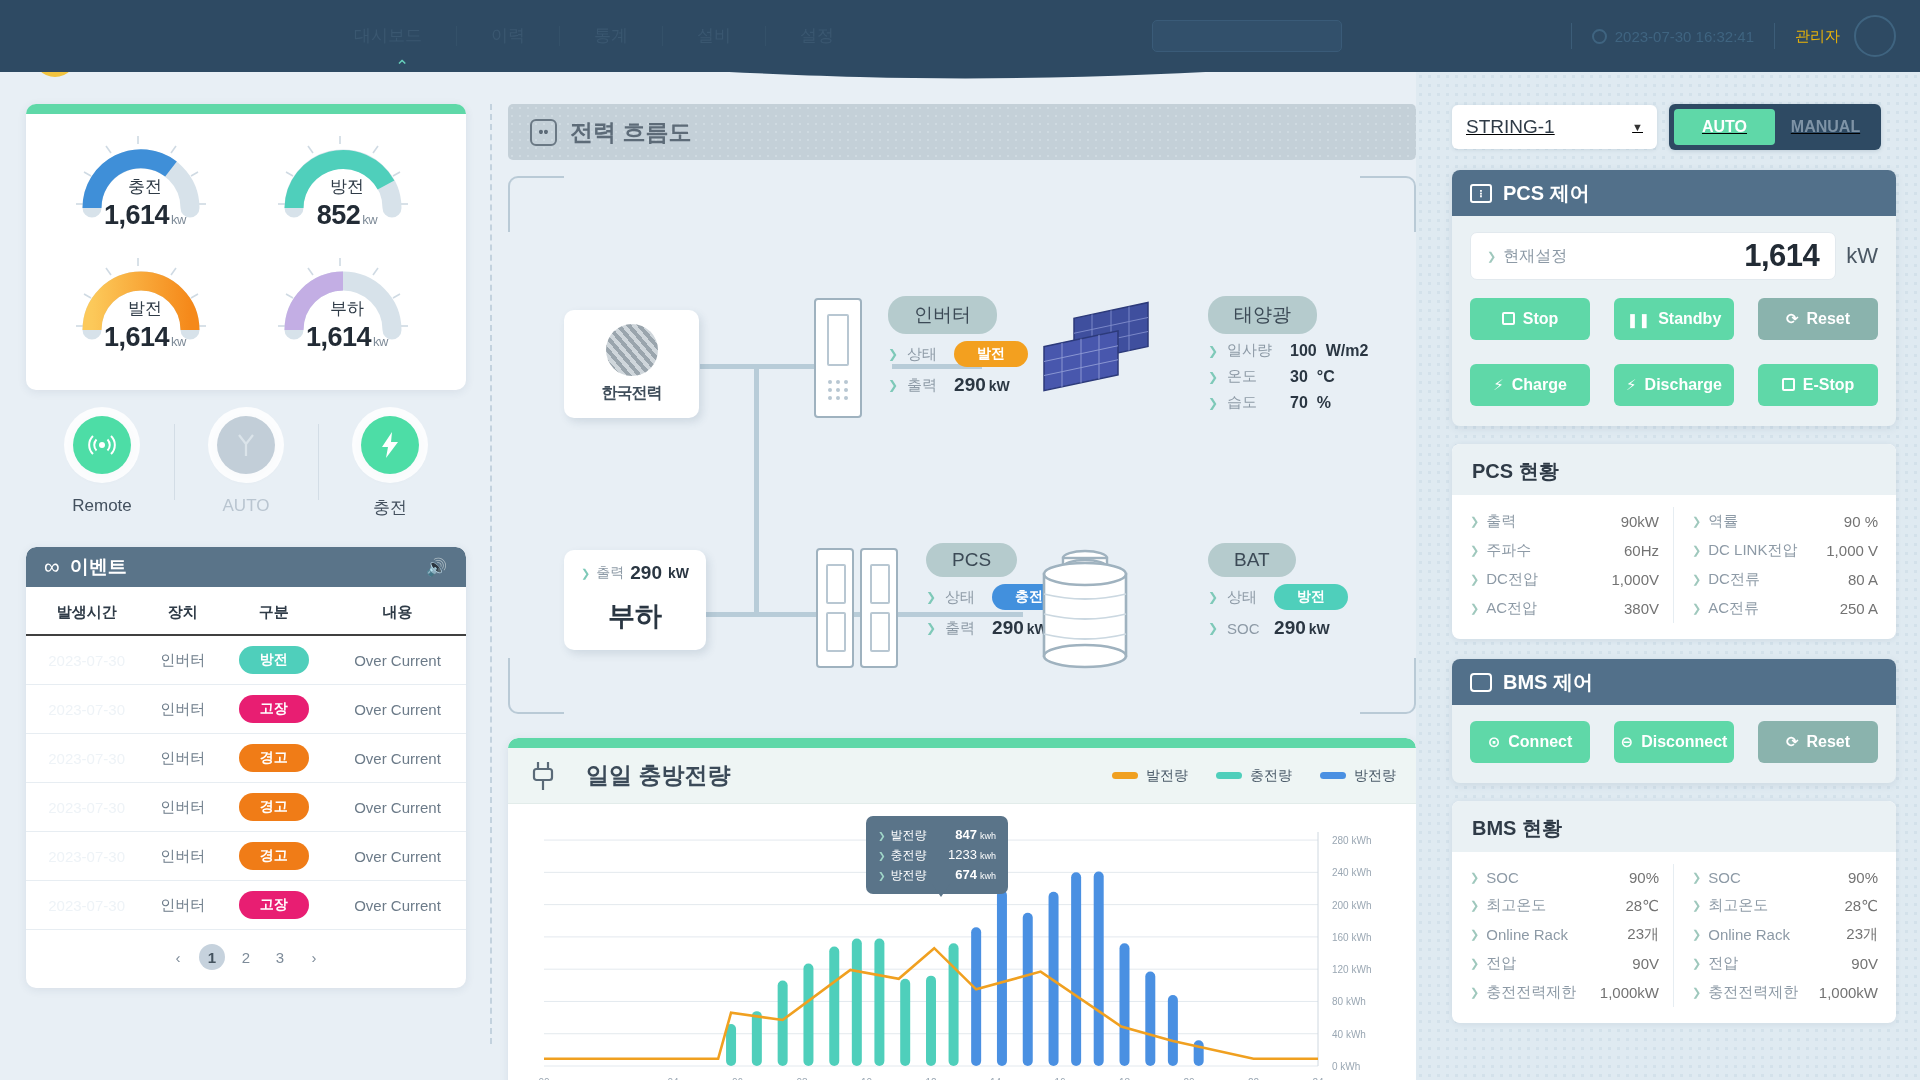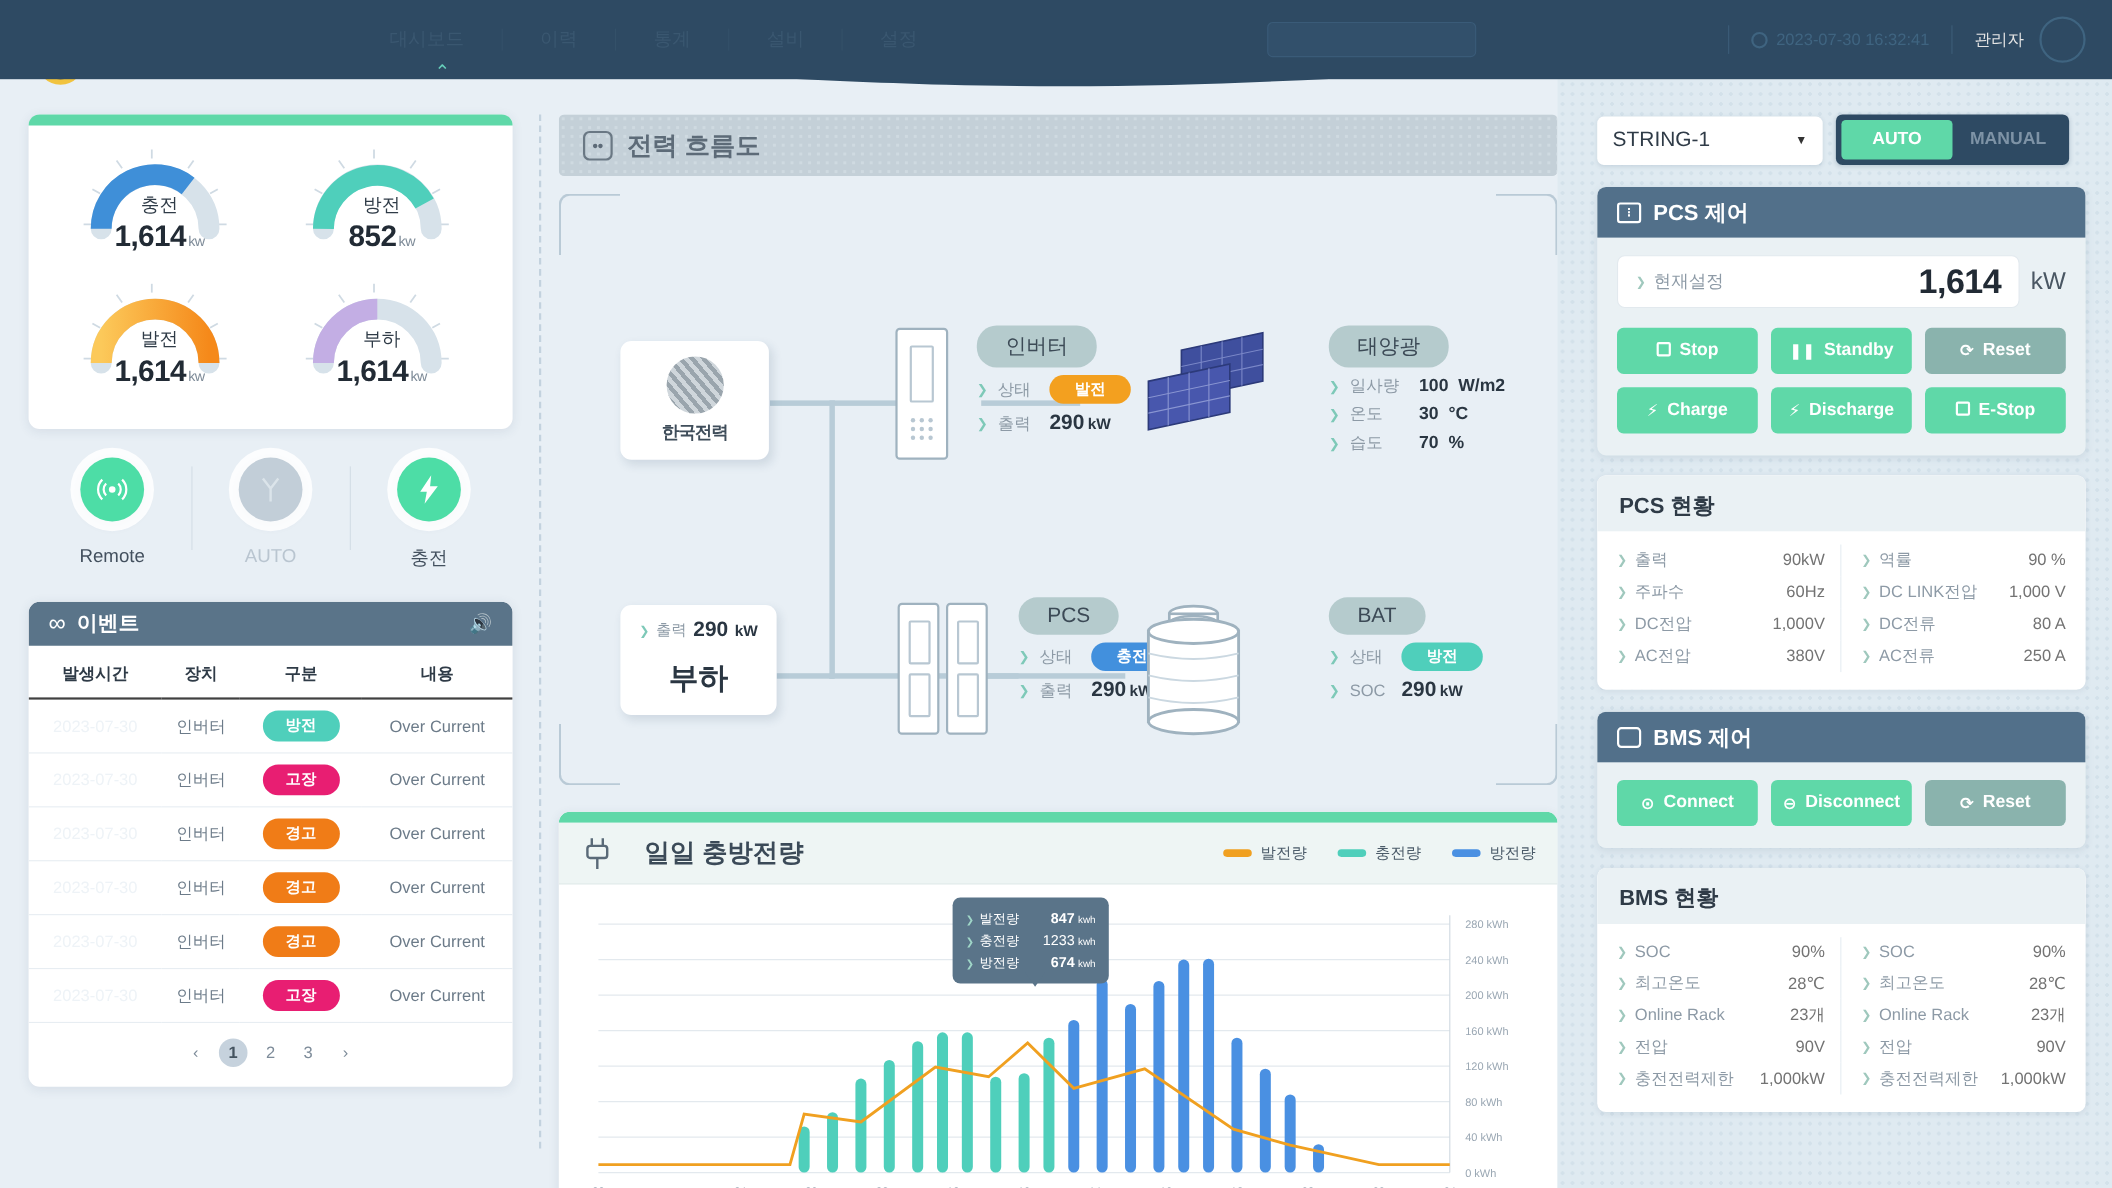--- a/index.html
+++ b/index.html
@@ -54,21 +54,21 @@
   .header-search {
     position: absolute; left: 1152px; top: 20px; width: 190px; height: 32px;
     background: #32506b; border-radius: 5px; border: 1px solid #3a5b78;
   }
   .header-right {
     position: absolute; right: 24px; top: 0; height: 72px; display: flex; align-items: center;
   }
   .hr-div { width: 1px; height: 26px; background: #3c5d78; margin: 0 20px; }
   .clock { color: #3f6480; font-size: 15px; display: flex; align-items: center; gap: 8px; }
   .clock .pw { width: 15px; height: 15px; border: 2px solid #3f6480; border-radius: 50%; }
-  .user-name { color: #e5e5e5; font-size: 15px; }
+  .user-name { color: #eab308; font-size: 15px; }
   .avatar {
     width: 42px; height: 42px; border-radius: 50%;
     border: 2px solid #3f6480; margin-left: 14px;
   }
   .collapse-arrow {
     position: absolute; left: 395px; top: 56px; color: #67cfbb; font-size: 17px; z-index: 45;
   }
 
   
   .left-col { position: absolute; left: 26px; top: 104px; width: 440px; }
@@ -223,21 +223,21 @@
   .chart-area { position: relative; height: 316px; padding: 14px 0 0 0; }
 
   
   .right-col { position: absolute; left: 1452px; top: 104px; width: 444px; }
   .right-bg {
     position: absolute; left: 1416px; top: 72px; width: 504px; height: 1008px;
     background: #dfeaf1;
     background-image: radial-gradient(#d3e1ea 1.5px, transparent 1.5px);
     background-size: 9px 9px;
   }
-  .rc-top { display: flex; align-items: flex-end; gap: 12px; }
+  .rc-top { display: flex; align-items: center; gap: 12px; text-decoration: underline; }
   .string-sel {
     width: 205px; height: 44px; background: #fff; border-radius: 6px;
     display: flex; align-items: center; padding: 0 14px;
     font-size: 19px; color: #2f3b47; box-shadow: 0 1px 4px rgba(40,70,100,.12);
   }
   .string-sel .cv { margin-left: auto; font-size: 11px; color: #333; }
   .mode-toggle {
     width: 212px; height: 46px; background: #2e4a63; border-radius: 6px;
     display: flex; padding: 5px; box-shadow: 0 1px 4px rgba(40,70,100,.18);
   }
@@ -262,21 +262,21 @@
   .setting-row { display: flex; align-items: center; gap: 10px; }
   .setting-box {
     flex: 1; height: 48px; background: #fff; border-radius: 7px; border: 1px solid #e2e9ee;
     display: flex; align-items: center; padding: 0 16px;
   }
   .setting-box .lbl { font-size: 16px; color: #8d9aa6; }
   .setting-box .arw { color: #9fc8bd; font-size: 11px; margin-right: 7px; }
   .setting-box .val { margin-left: auto; font-size: 31px; font-weight: bold; color: #222b35; letter-spacing:-.5px; }
   .setting-unit { font-size: 22px; color: #4a5763; font-weight: 500; }
 
-  .btn-grid { display: grid; grid-template-columns: repeat(3,1fr); gap: 12px; margin-top: 18px; }
+  .btn-grid { display: grid; grid-template-columns: repeat(3,1fr); gap: 24px; margin-top: 18px; }
   .btn {
     height: 42px; border-radius: 6px; background: #5fd8a8; color: #fff;
     display: flex; align-items: center; justify-content: center; gap: 8px;
     font-size: 16px; font-weight: bold;
   }
   .btn.muted { background: #8ab3ad; }
   .btn .g { font-size: 15px; }
   .sq { width: 13px; height: 13px; border: 2.2px solid #fff; border-radius: 2px; display:inline-block; }
 
   .sub-panel { margin-top: 18px; background: #fff; border-radius: 8px; overflow: hidden;

